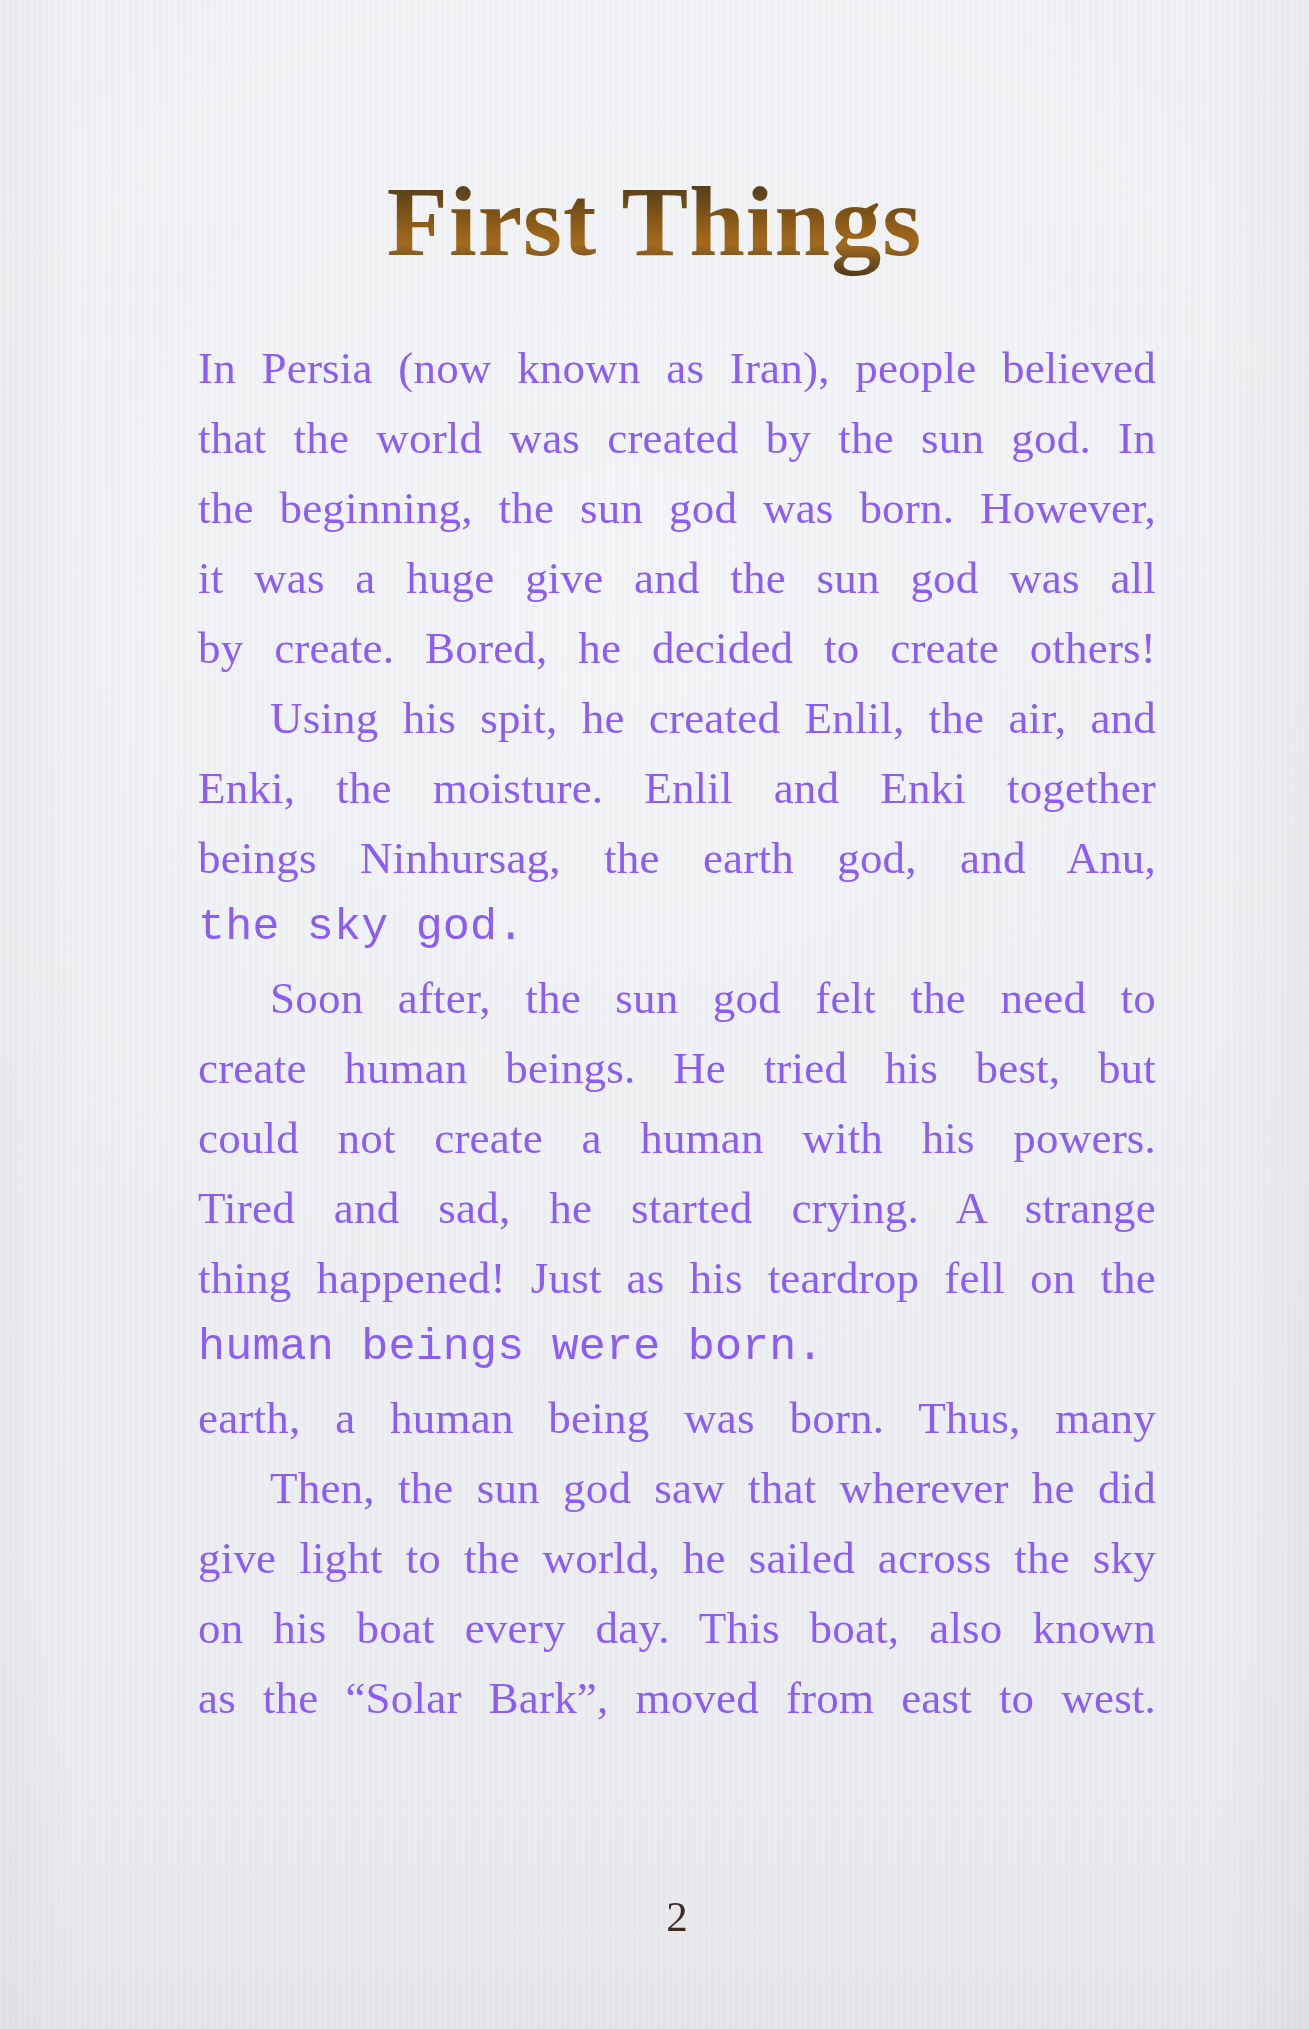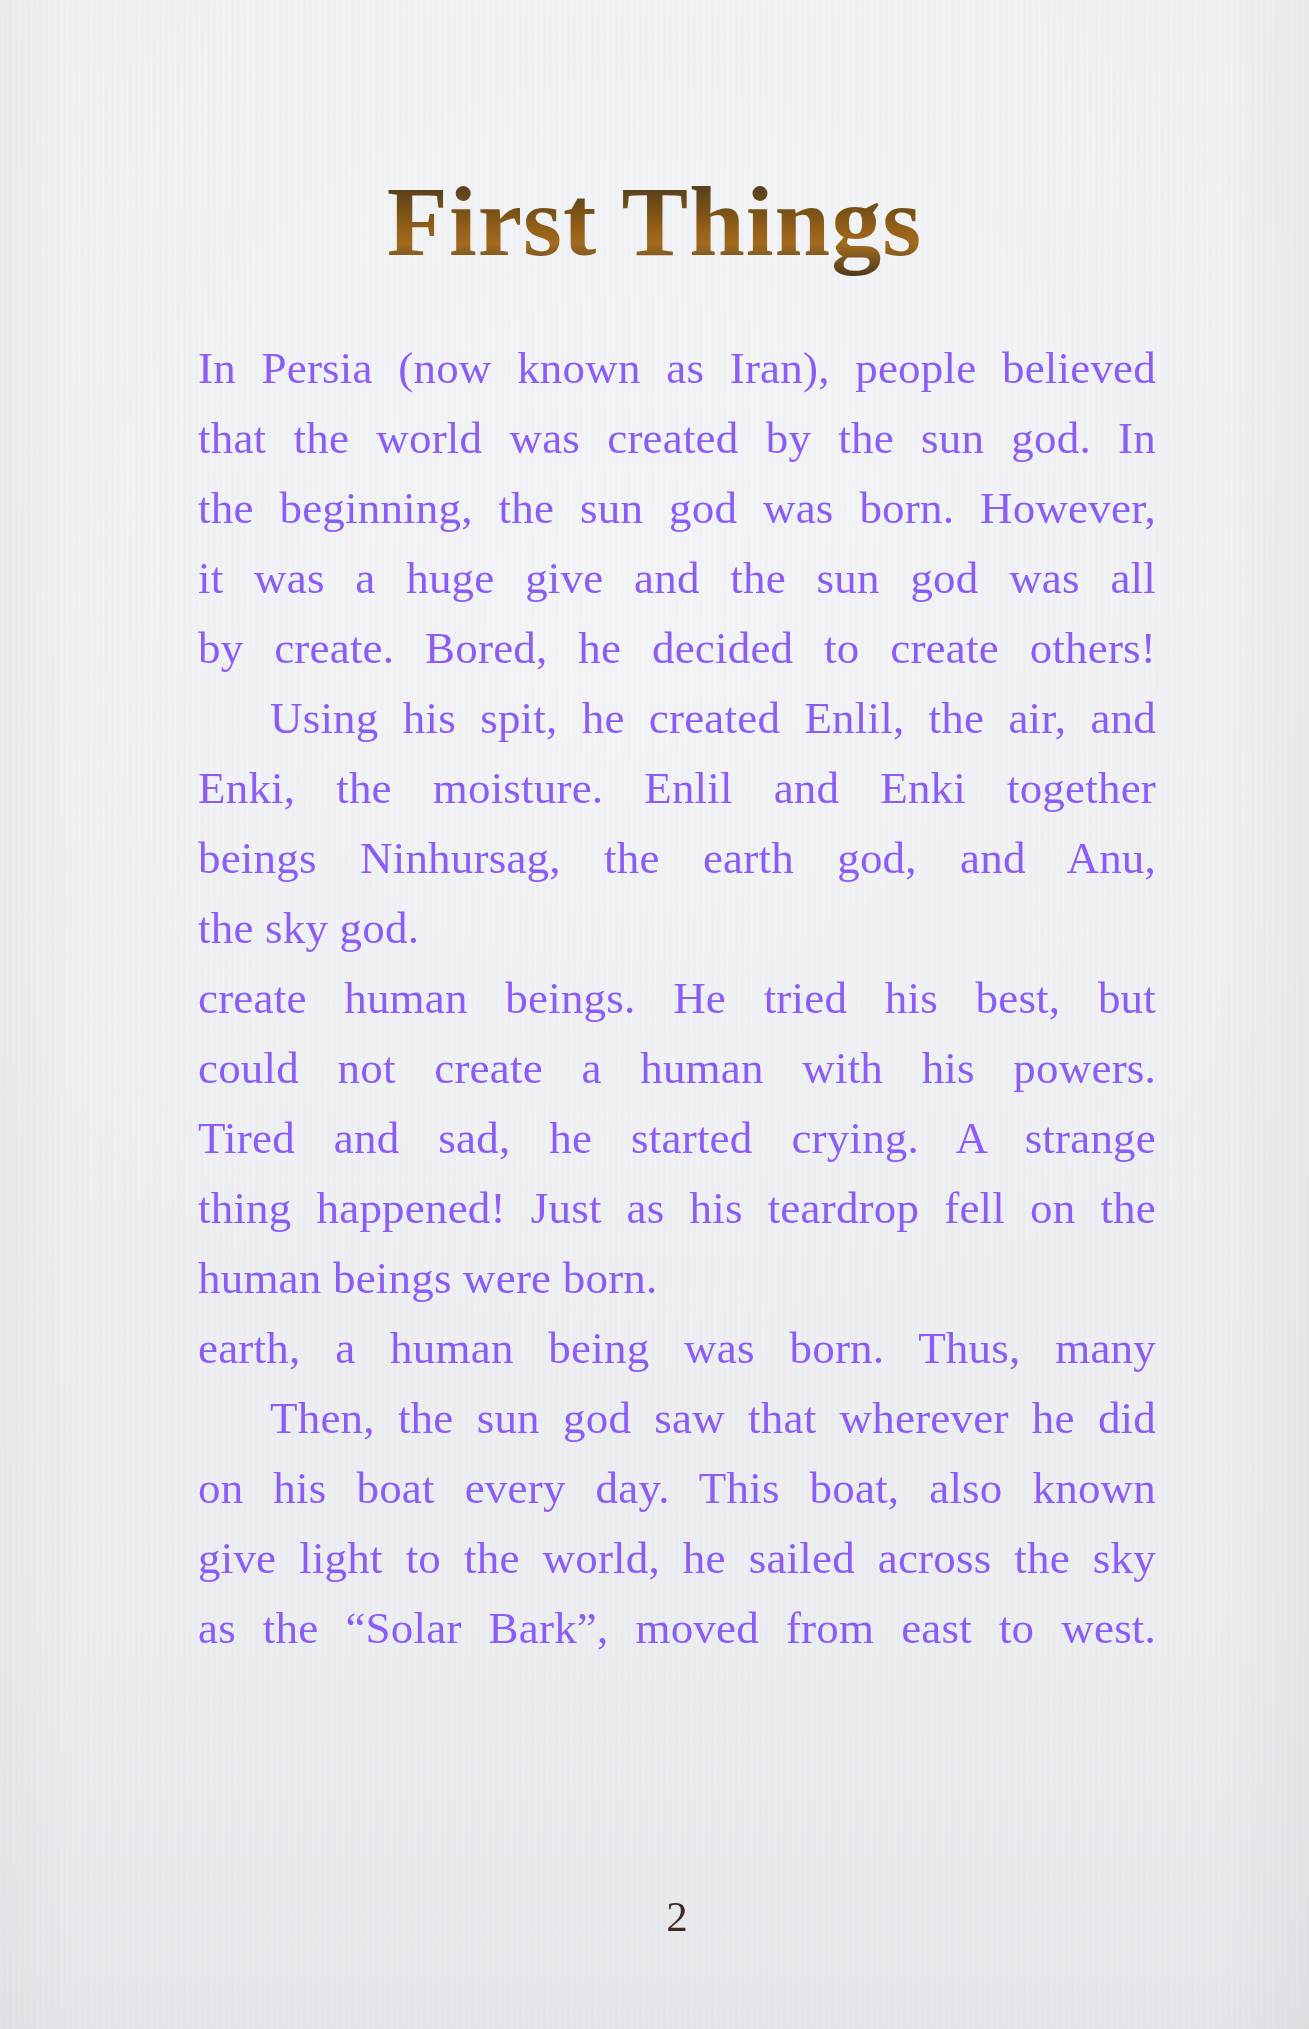--- a/index.html
+++ b/index.html
@@ -54,21 +54,21 @@
   .bline {
     height: 70px;
     line-height: 70px;
     font-size: 45px;
     color: #8b5cf6;
     text-align: justify;
     text-align-last: justify;
     letter-spacing: 0.2px;
   }
   .bline.indent { padding-left: 72px; }
-  .bline.end { text-align: right; text-align-last: left; }
+  .bline.end { text-align: right; text-align-last: left; font-family: Liberation Mono, monospace; }
 
   .pageno {
     position: absolute;
     top: 1882px; left: 198px; width: 958px;
     text-align: center;
     font-size: 43px;
     line-height: 70px;
     font-weight: 400;
     color: #3e2c24;
   }
@@ -85,26 +85,27 @@
   <section class="bodytext">
     <div class="bline">In Persia (now known as Iran), people believed</div>
     <div class="bline">that the world was created by the sun god. In</div>
     <div class="bline">the beginning, the sun god was born. However,</div>
     <div class="bline">it was a huge give and the sun god was all</div>
     <div class="bline">by create. Bored, he decided to create others!</div>
     <div class="bline indent">Using his spit, he created Enlil, the air, and</div>
     <div class="bline">Enki, the moisture. Enlil and Enki together</div>
     <div class="bline">beings Ninhursag, the earth god, and Anu,</div>
     <div class="bline end">the sky god.</div>
+    <div class="bline indent">Soon after, the sun god felt the need to</div>
     <div class="bline">create human beings. He tried his best, but</div>
     <div class="bline">could not create a human with his powers.</div>
     <div class="bline">Tired and sad, he started crying. A strange</div>
     <div class="bline">thing happened! Just as his teardrop fell on the</div>
     <div class="bline end">human beings were born.</div>
     <div class="bline">earth, a human being was born. Thus, many</div>
     <div class="bline indent">Then, the sun god saw that wherever he did</div>
+    <div class="bline">give light to the world, he sailed across the sky</div>
     <div class="bline">on his boat every day. This boat, also known</div>
-    <div class="bline">give light to the world, he sailed across the sky</div>
     <div class="bline">as the “Solar Bark”, moved from east to west.</div>
   </section>
 
   <div class="pageno">2</div>
 </main>
 
 </body></html>

